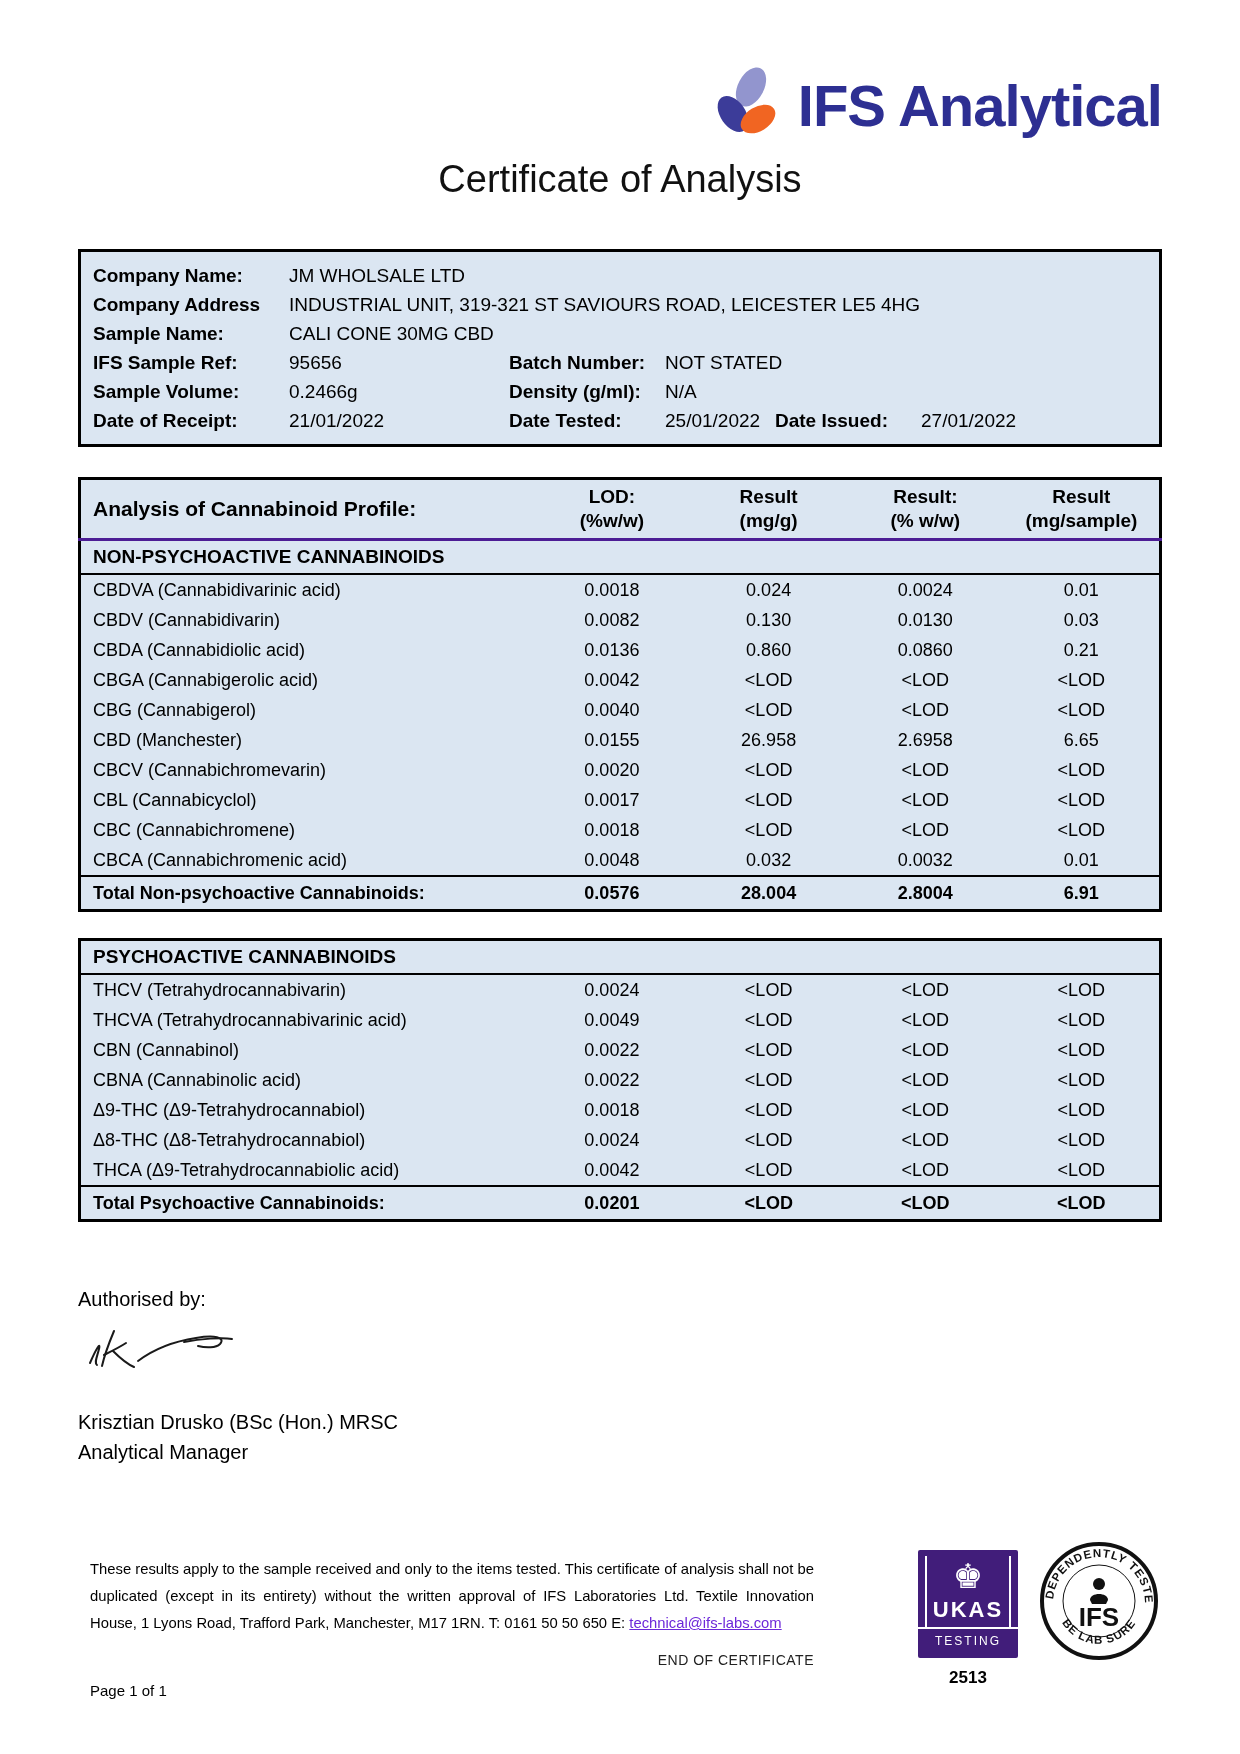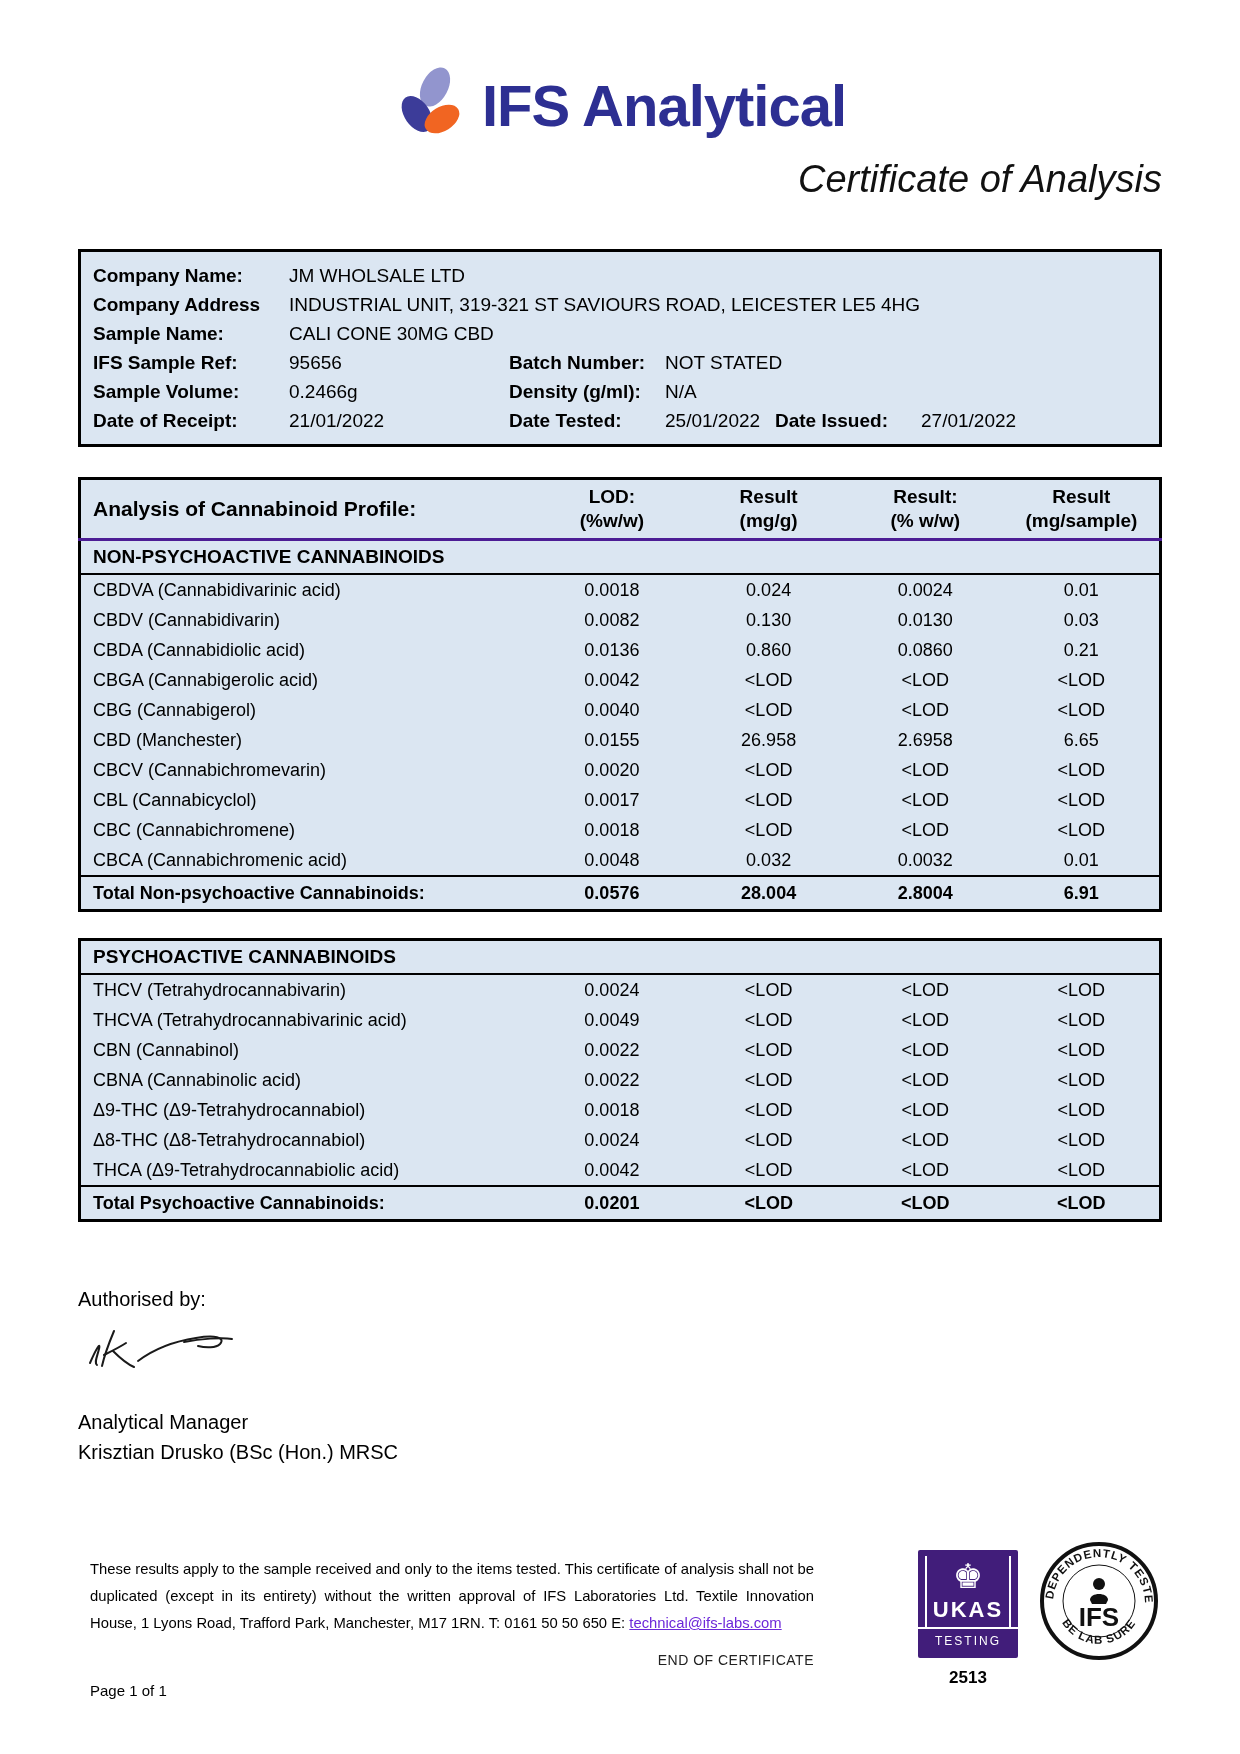--- a/index.html
+++ b/index.html
@@ -9,29 +9,28 @@
     background:#ffffff;
     font-family:"Liberation Sans","DejaVu Sans",sans-serif;
     color:#000;
     overflow:hidden;
   }
   .content{margin:0 78px;}
 
   
   .brand-row{
     padding-top:62px;
-    display:flex;align-items:center;justify-content:center;gap:14px;
+    display:flex;align-items:center;justify-content:flex-end;gap:14px;
   }
   .brand-name{
     font-size:58px;font-weight:700;letter-spacing:-1px;color:#2d2f92;
   }
   .cert-title{
-    text-align:right;font-size:38px;font-weight:400;color:#111;
+    text-align:center;font-size:38px;font-weight:400;color:#111;
     margin-top:10px;
-    font-style:italic;
   }
 
   
   .info-table{
     margin-top:48px;
     background:#dbe6f2;
     border:3px solid #000;
     padding:9px 0 9px 12px;
     font-size:19px;
   }
@@ -372,22 +371,22 @@
           <path d="M10 44 C16 30 21 22 19 30 C17 38 14 44 17 46"></path>
           <path d="M34 12 C29 24 24 38 22 47"></path>
           <path d="M24 36 C32 32 40 28 46 24"></path>
           <path d="M33 32 C40 39 47 45 54 48"></path>
           <path d="M58 42 C74 30 96 22 116 19 C134 16 146 18 140 25 C136 29 126 29 118 27"></path>
           <path d="M104 23 C120 20 142 18 152 20"></path>
         </g>
       </svg>
     </div>
     <div class="sig-name">
+      <div>Krisztian Drusko (BSc (Hon.) MRSC</div>
       <div>Analytical Manager</div>
-      <div>Krisztian Drusko (BSc (Hon.) MRSC</div>
     </div>
   </div>
 
   <div class="disclaimer">
     <span>These results apply to the sample received and only to the items tested. This certificate of analysis shall not be duplicated</span>
     <span>(except in its entirety) without the written approval of IFS Laboratories Ltd. Textile Innovation House, 1 Lyons Road,</span>
     <span>Trafford Park, Manchester, M17 1RN. T: 0161 50 50 650 E: </span><a class="email-link">technical@ifs-labs.com</a>
   </div>
 
   <div class="end-cert">END OF CERTIFICATE</div>

